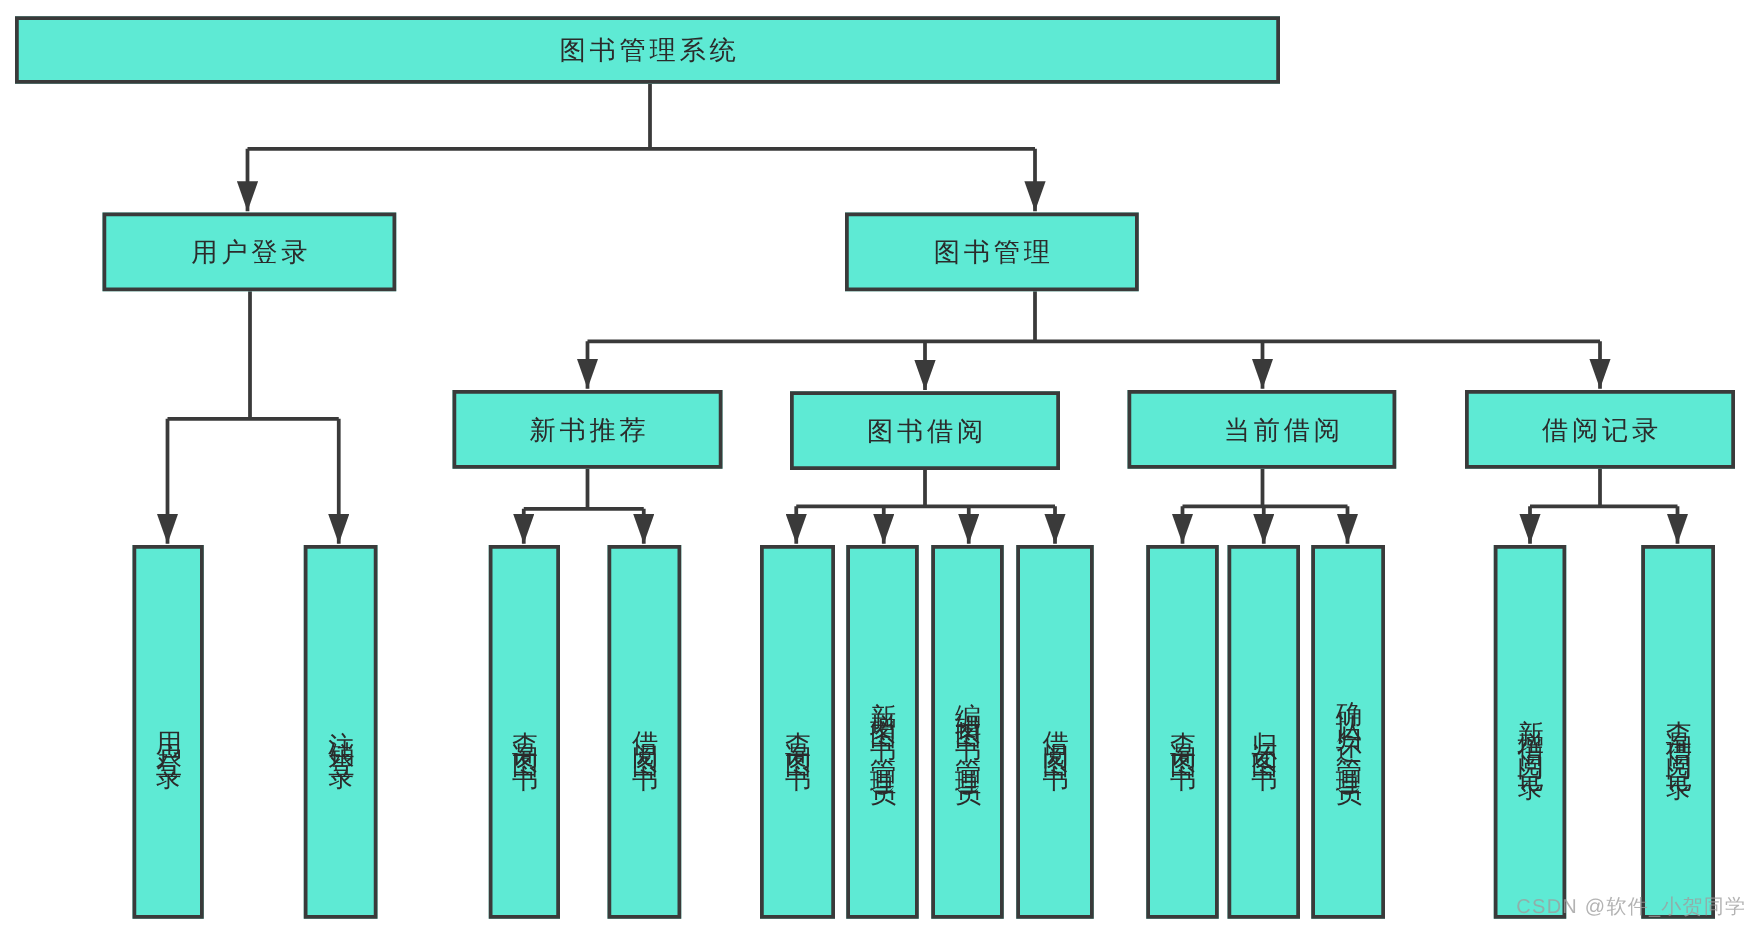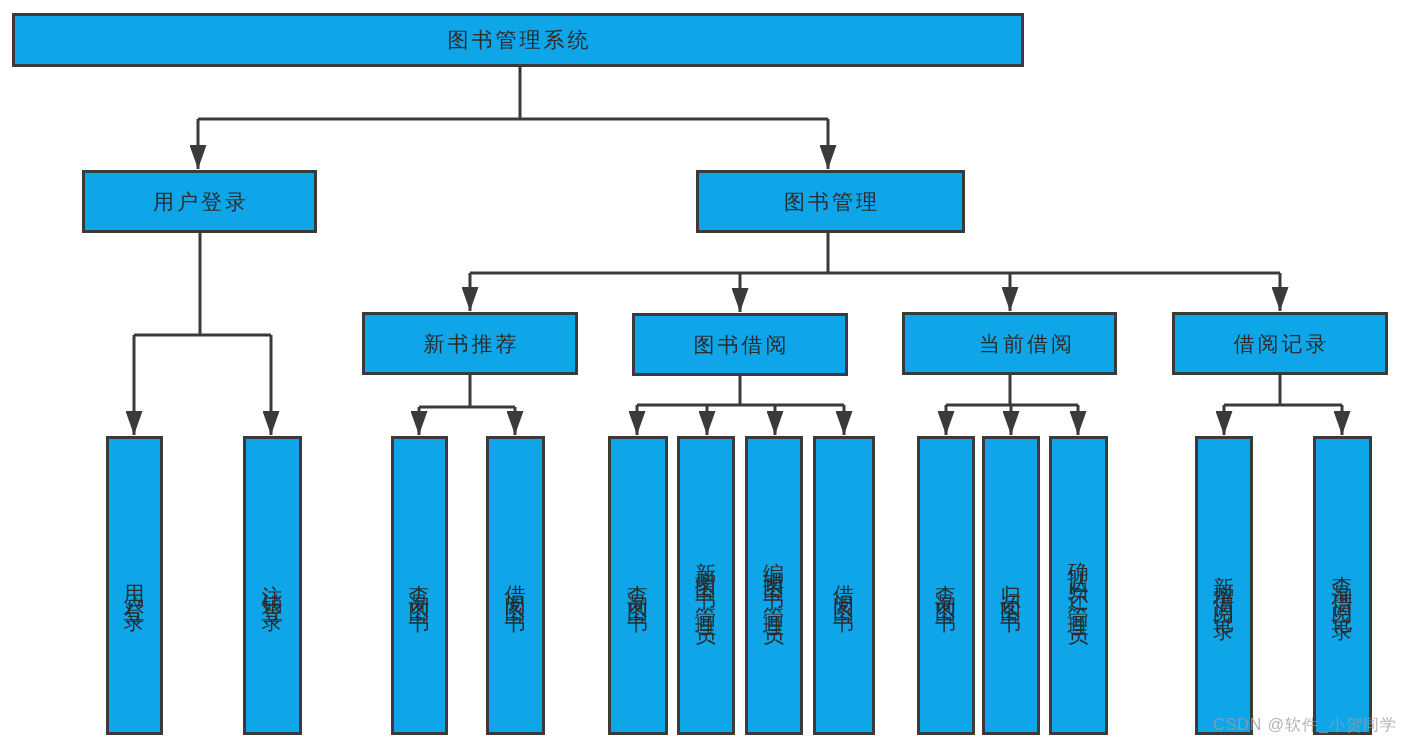--- a/index.html
+++ b/index.html
@@ -9,21 +9,21 @@
     background:#ffffff;
     font-family:"Liberation Sans","DejaVu Sans",sans-serif;
     color:#2b2b2b;
     overflow:hidden;
   }
   .edges{position:absolute;left:0;top:0;z-index:0;}
   .node{
     position:absolute;
     box-sizing:border-box;
     border:3px solid #3a3a3a;
-    background:#0ea5e9;
+    background:#5eead4;
     display:flex;align-items:center;justify-content:center;
     z-index:1;
   }
   .h-label{
     font-size:21px;
     letter-spacing:3px;
     white-space:nowrap;
     text-indent:3px;
   }
   .v-label{
@@ -93,21 +93,21 @@
     </g>
   </svg>
 
   <div class="node" style="left:12px;top:13px;width:1012px;height:54px;">
     <span class="h-label">图书管理系统</span>
   </div>
 
   <div class="node" style="left:82px;top:170px;width:235px;height:63px;">
     <span class="h-label">用户登录</span>
   </div>
-  <div class="node" style="left:696px;top:170px;width:269px;height:63px;">
+  <div class="node" style="left:676px;top:170px;width:235px;height:63px;">
     <span class="h-label">图书管理</span>
   </div>
 
   <div class="node" style="left:632px;top:313px;width:216px;height:63px;">
     <span class="h-label">图书借阅</span>
   </div>
   <div class="node" style="left:362px;top:312px;width:216px;height:63px;">
     <span class="h-label">新书推荐</span>
   </div>
   <div class="node" style="left:902px;top:312px;width:215px;height:63px;padding-left:32px;">

